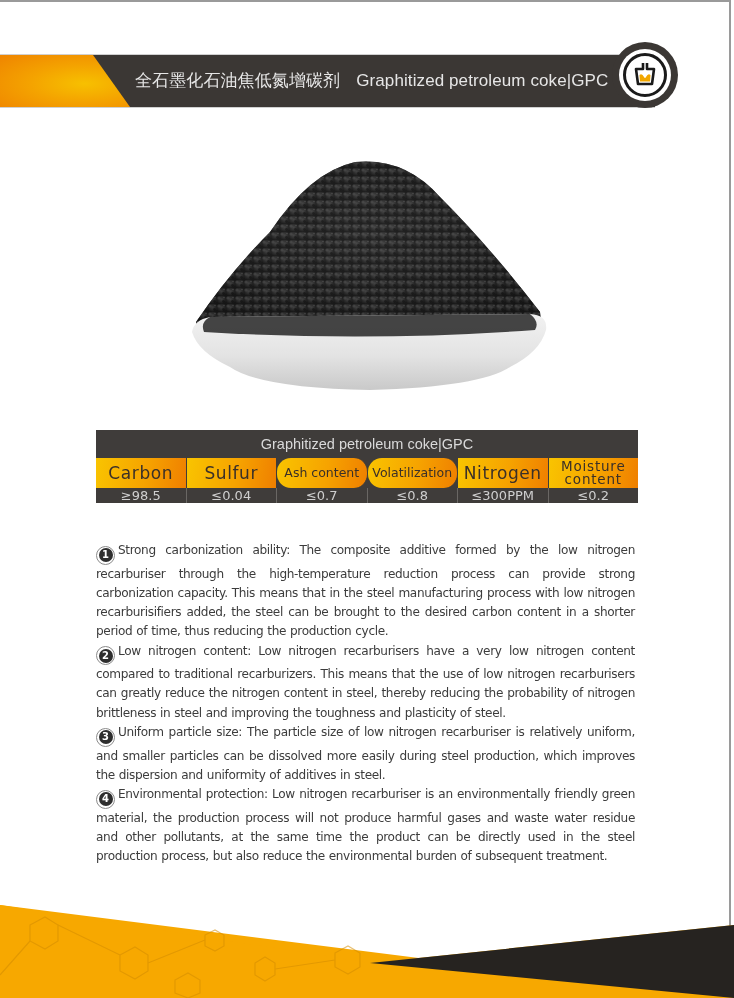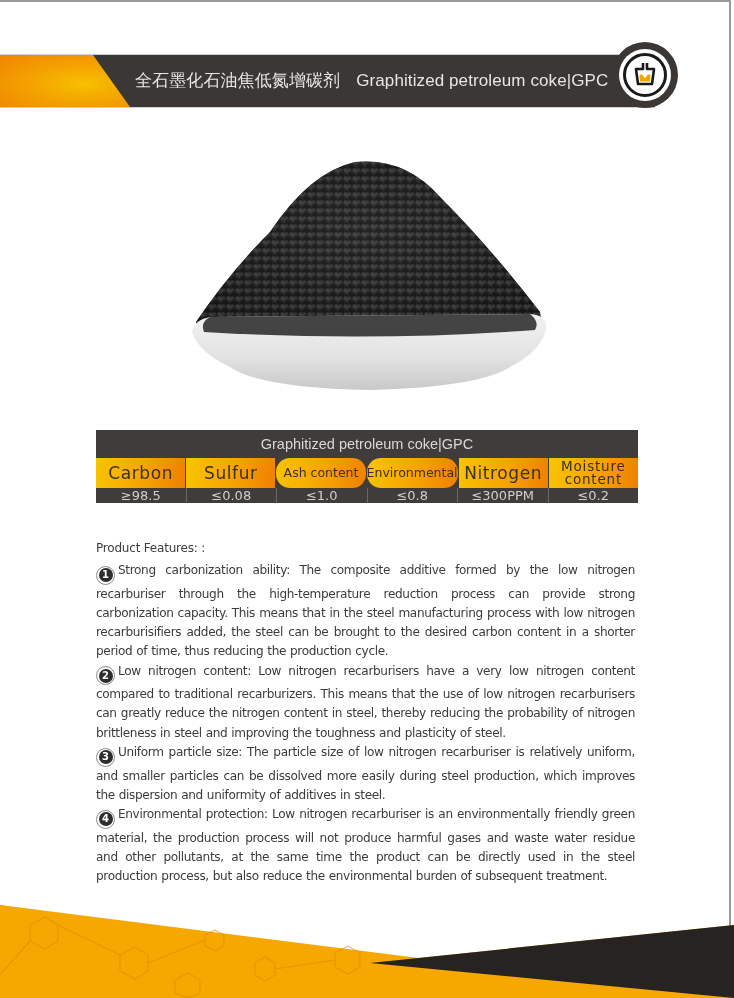--- a/index.html
+++ b/index.html
@@ -139,39 +139,38 @@
   <path d="M2 180 Q4 168 20 165 L340 162 Q358 163 356 178 Q350 200 320 215 Q290 235 180 238 Q70 236 40 215 Q8 200 2 180 Z" fill="url(#dish)"></path>
   <path d="M20 165 L340 162 Q350 170 345 178 Q180 190 14 180 Q10 170 20 165 Z" fill="#262626" opacity="0.85"></path>
 </svg>
 
 <div class="spec-table">
   <div class="spec-caption">Graphitized petroleum coke|GPC</div>
   <div class="spec-row">
     <div class="spec-head-cell">Carbon</div>
     <div class="spec-head-cell">Sulfur</div>
     <div class="spec-head-cell small">Ash content</div>
-    <div class="spec-head-cell small">Environmental</div>
+    <div class="spec-head-cell small">Volatilization</div>
     <div class="spec-head-cell">Nitrogen</div>
     <div class="spec-head-cell two">
       <span>Moisture</span>
       <span>content</span>
     </div>
   </div>
   <div class="spec-row">
     <div class="spec-val-cell">≥98.5</div>
-    <div class="spec-val-cell">≤0.08</div>
-    <div class="spec-val-cell">≤1.0</div>
+    <div class="spec-val-cell">≤0.04</div>
+    <div class="spec-val-cell">≤0.7</div>
     <div class="spec-val-cell">≤0.8</div>
     <div class="spec-val-cell">≤300PPM</div>
     <div class="spec-val-cell">≤0.2</div>
   </div>
 </div>
 
 <div class="features">
-  <div class="features-title">Product Features: :</div>
   <div class="feature">
     <span class="num">
         <span>1</span>
       </span><span>Strong carbonization ability: The composite additive formed by the low nitrogen recarburiser through the high-temperature reduction process can provide strong carbonization capacity. This means that in the steel manufacturing process with low nitrogen recarburisifiers added, the steel can be brought to the desired carbon content in a shorter period of time, thus reducing the production cycle.</span>
   </div>
   <div class="feature">
     <span class="num">
         <span>2</span>
       </span><span>Low nitrogen content: Low nitrogen recarburisers have a very low nitrogen content compared to traditional recarburizers. This means that the use of low nitrogen recarburisers can greatly reduce the nitrogen content in steel, thereby reducing the probability of nitrogen brittleness in steel and improving the toughness and plasticity of steel.</span>
   </div>

